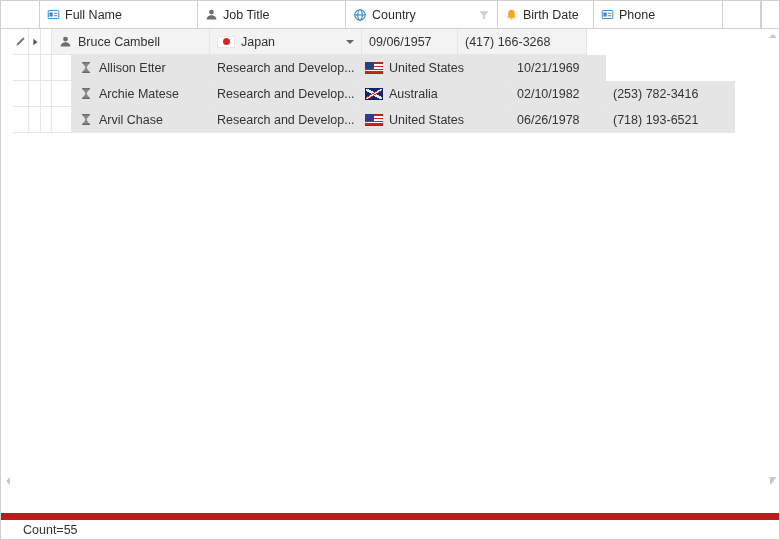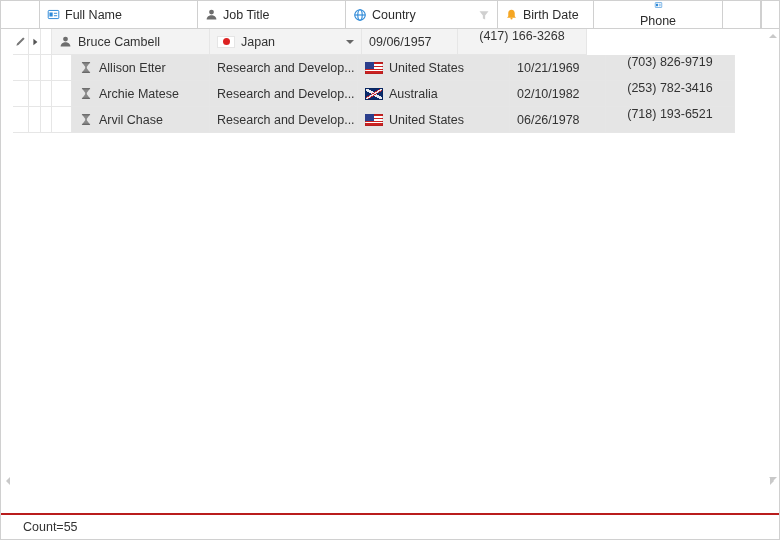--- a/index.html
+++ b/index.html
@@ -19,25 +19,25 @@
     .gutter-cell.second { width: 12px; }
     .gutter-cell.third { width: 11px; }
     .cell { display: flex; align-items: center; gap: 6px; padding: 0 7px; border-right: 1px solid #e6e6e6; border-bottom: 1px solid #e6e6e6; background: #e5e5e5; font-size: 12.5px; color: #333; white-space: nowrap; overflow: hidden; text-overflow: ellipsis; position: relative; }
     .cell.country { padding-right: 22px; }
     .chev { position: absolute; right: 6px; top: 50%; transform: translateY(-50%); }
     
     .w-name { width: 158px; }
     .w-job { width: 148px; }
     .w-country { width: 152px; }
     .w-birth { width: 96px; }
-    .w-phone { width: 129px; flex-direction: column; }
+    .w-phone { width: 129px; }
     .varrow { position: absolute; right: 1px; width: 10px; height: 10px; fill: #c9c9c9; }
     .harrow { position: absolute; bottom: 27px; width: 10px; height: 10px; fill: #c9c9c9; }
     
-    .footer { height: 26px; display: flex; align-items: center; padding-left: 22px; border-top: 2px solid #b91c1c; background: #fff; font-size: 12.5px; color: #333; }
+    .footer { height: 26px; display: flex; align-items: center; padding-left: 22px; border-top: 7px solid #b91c1c; background: #fff; font-size: 12.5px; color: #333; }
     
     svg { display: block; }
     .person-icon { fill: #6d6d6d; }
     .globe-icon { stroke: #2f8ad8; fill: none; }
     .bell-icon { fill: #f5a623; }
     .funnel-icon { fill: #d0d0d0; }
     .card-icon { fill: none; stroke: #2f8ad8; }
     .flag { width: 18px; height: 12px; display: inline-block; position: relative; border: 1px solid rgba(0,0,0,0.1); flex-shrink: 0; }
     
     .flag-jp { background: #fff; display: flex; align-items: center; justify-content: center; }
@@ -173,23 +173,20 @@
       <span>Research and Develop...</span>
     </div>
     <div class="cell w-country country">
       <span class="flag flag-us"></span>
       <span>United States</span>
       <span class="chev-slot"></span>
     </div>
     <div class="cell w-birth">
       <span>10/21/1969</span>
     </div>
-    <div class="cell w-phone">
-      <span>(703) 826-9719</span>
-    </div>
   </div>
         <div class="row">
     <div class="gutter-cell first">
       <span class="edit-slot"></span>
     </div>
     <div class="gutter-cell second">
       <span class="expand-slot"></span>
     </div>
     <div class="gutter-cell third"></div>
     <div class="gutter-cell" style="width: 20px;"></div>

